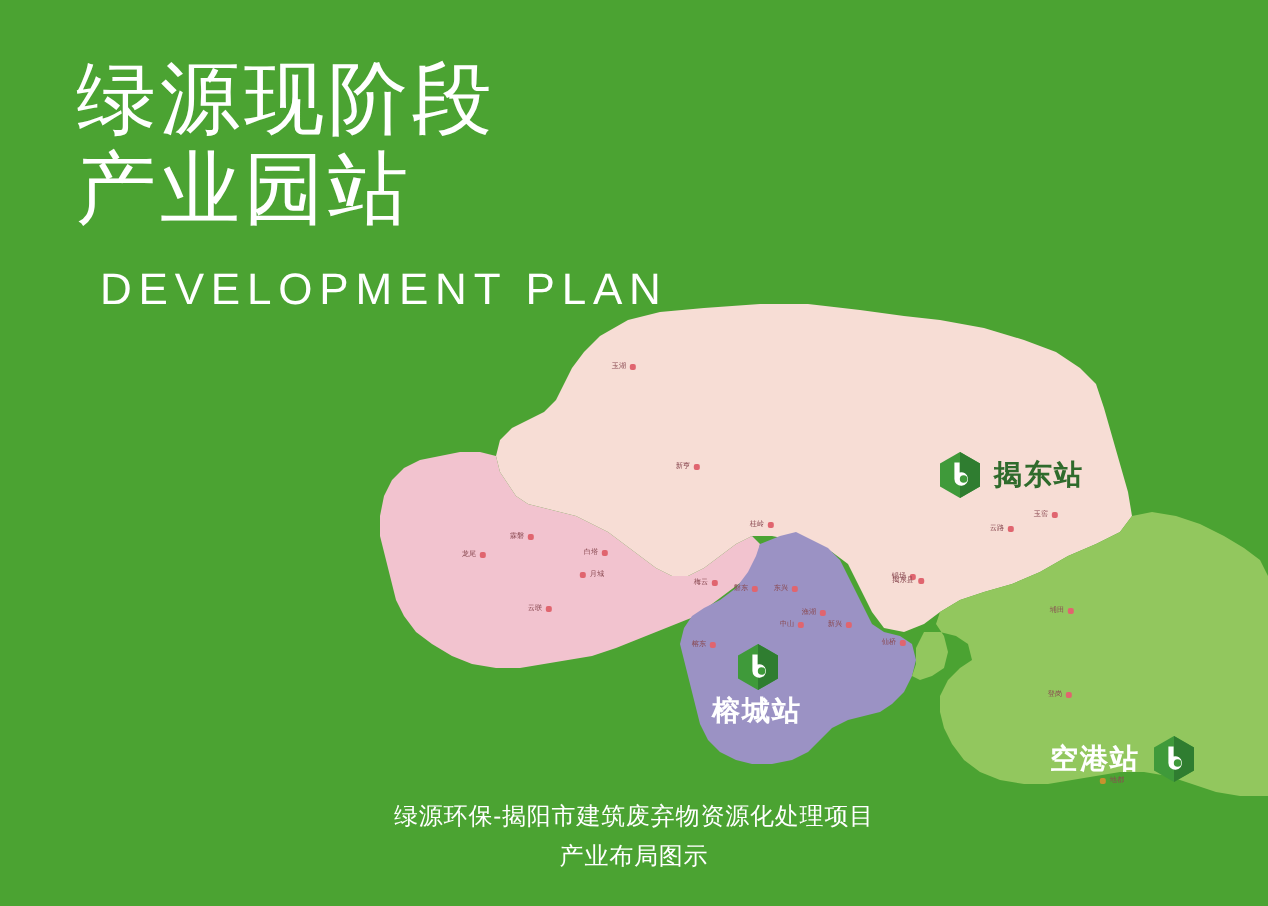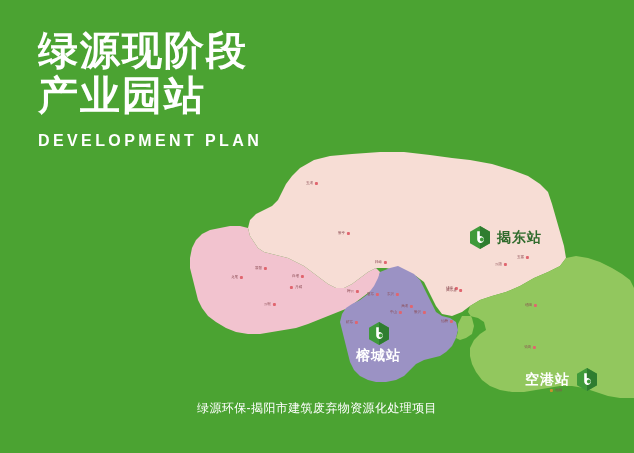--- a/index.html
+++ b/index.html
@@ -23,31 +23,32 @@
   #title-block {
     position: absolute;
     left: 38px;
     top: 28px;
     z-index: 5;
   }
   .title-line {
     color: #ffffff;
     font-size: 40px;
     line-height: 45px;
-    font-weight: bold;
+    font-weight: normal;
     letter-spacing: 2px;
     white-space: nowrap;
   }
   #subtitle-en {
     color: #ffffff;
-    font-size: 16px;
-    font-weight: bold;
+    font-size: 22px;
+    font-weight: normal;
     letter-spacing: 3.4px;
     margin-top: 14px;
     white-space: nowrap;
+    margin-left: 12px;
   }
   
   #map-wrap {
     position: absolute;
     left: 0;
     top: 0;
     width: 634px;
     height: 453px;
     z-index: 2;
   }
@@ -296,15 +297,16 @@
         <span class="dot"></span>
       </div>
       <div class="town dot-left amber" style="left: 556px; top: 390px;">
         <span>地都</span>
         <span class="dot"></span>
       </div>
     </div>
 
   <div id="caption">
     <div class="caption-line">绿源环保-揭阳市建筑废弃物资源化处理项目</div>
+    <div class="caption-line">产业布局图示</div>
   </div>
 
 </div>
 
 </body></html>

